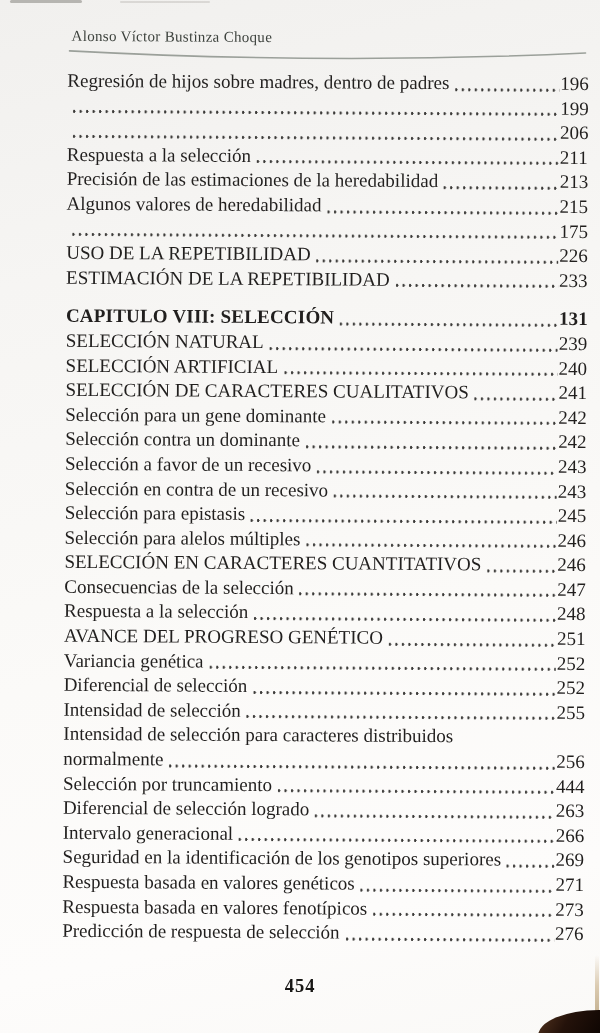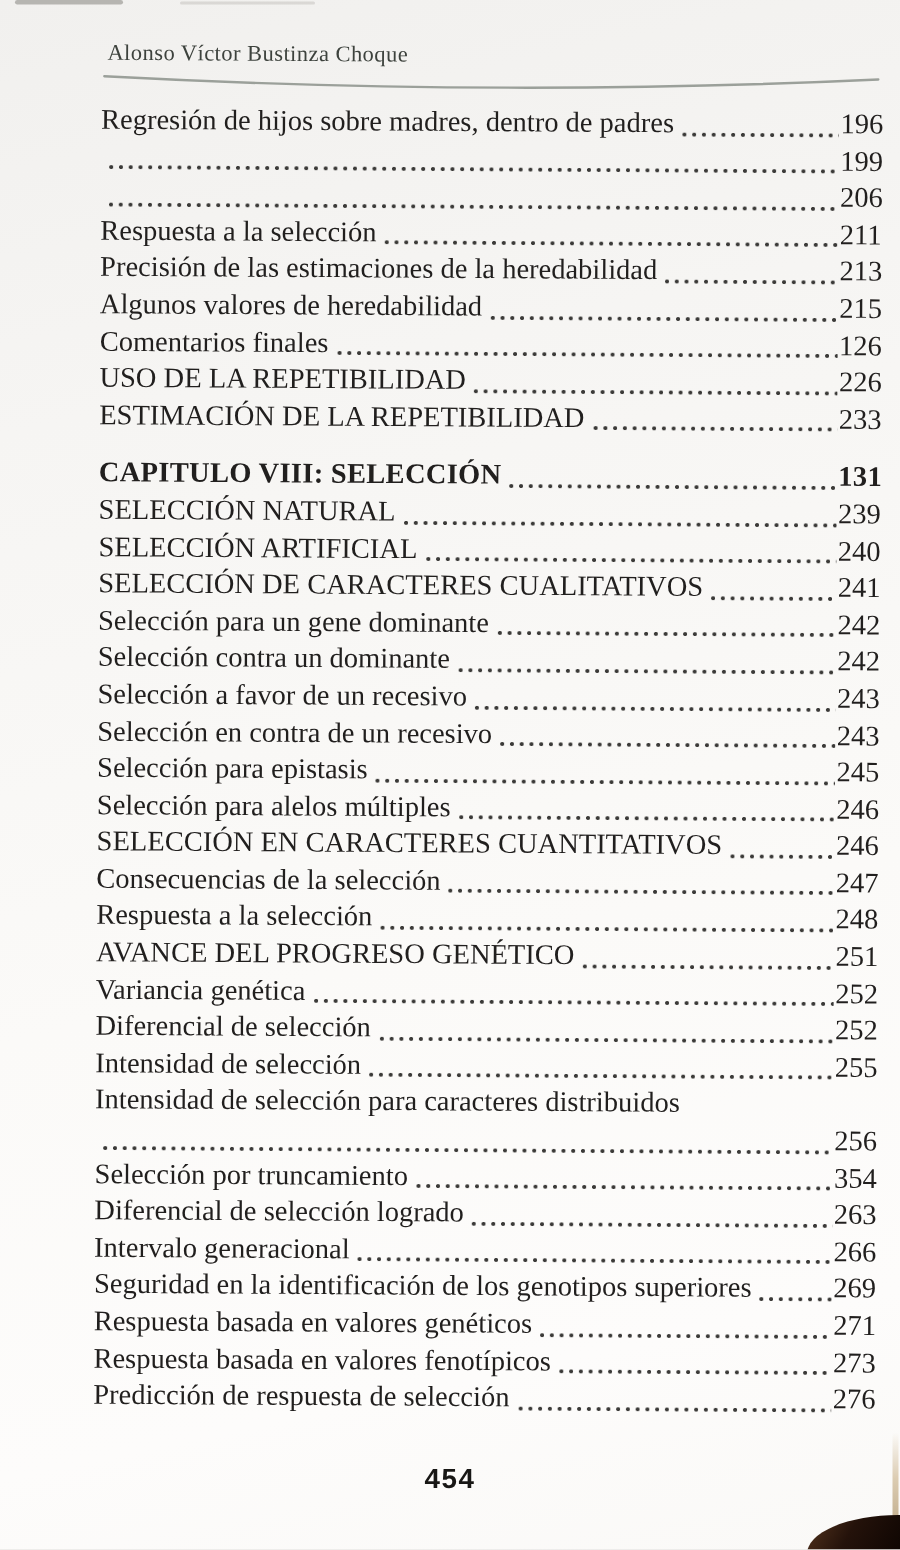--- a/index.html
+++ b/index.html
@@ -92,21 +92,21 @@
     flex: 0 0 auto;
     min-width: 34px;
     text-align: left;
   }
   .footer {
     position: absolute;
     bottom: 36px;
     left: 0;
     right: 0;
     text-align: center;
-    font-family: Liberation Sans, sans-serif;
+    font-family: Liberation Serif, serif;
     font-weight: bold;
     font-size: 18.5px;
     letter-spacing: 1px;
     color: #181715;
   }
   
   .edge-tan {
     position: absolute;
     right: 1px;
     bottom: 10px;
@@ -167,23 +167,22 @@
           <span class="lab">Precisión de las estimaciones de la heredabilidad</span>
           <span class="leader"></span>
           <span class="pg">213</span>
         </div>
         <div class="row">
           <span class="lab">Algunos valores de heredabilidad</span>
           <span class="leader"></span>
           <span class="pg">215</span>
         </div>
         <div class="row">
-          <span class="lab">Comentarios finales</span>
-          <span class="leader"></span>
-          <span class="pg">126</span>
+          <span class="leader"></span>
+          <span class="pg">175</span>
         </div>
         <div class="row">
           <span class="lab">USO DE LA REPETIBILIDAD</span>
           <span class="leader"></span>
           <span class="pg">226</span>
         </div>
         <div class="row">
           <span class="lab">ESTIMACIÓN DE LA REPETIBILIDAD</span>
           <span class="leader"></span>
           <span class="pg">233</span>
@@ -270,27 +269,28 @@
         </div>
         <div class="row">
           <span class="lab">Intensidad de selección</span>
           <span class="leader"></span>
           <span class="pg">255</span>
         </div>
         <div class="row">
           <span class="lab">Intensidad de selección para caracteres distribuidos</span>
         </div>
         <div class="row">
+          <span class="lab">normalmente</span>
           <span class="leader"></span>
           <span class="pg">256</span>
         </div>
         <div class="row">
           <span class="lab">Selección por truncamiento</span>
           <span class="leader"></span>
-          <span class="pg">354</span>
+          <span class="pg">444</span>
         </div>
         <div class="row">
           <span class="lab">Diferencial de selección logrado</span>
           <span class="leader"></span>
           <span class="pg">263</span>
         </div>
         <div class="row">
           <span class="lab">Intervalo generacional</span>
           <span class="leader"></span>
           <span class="pg">266</span>

